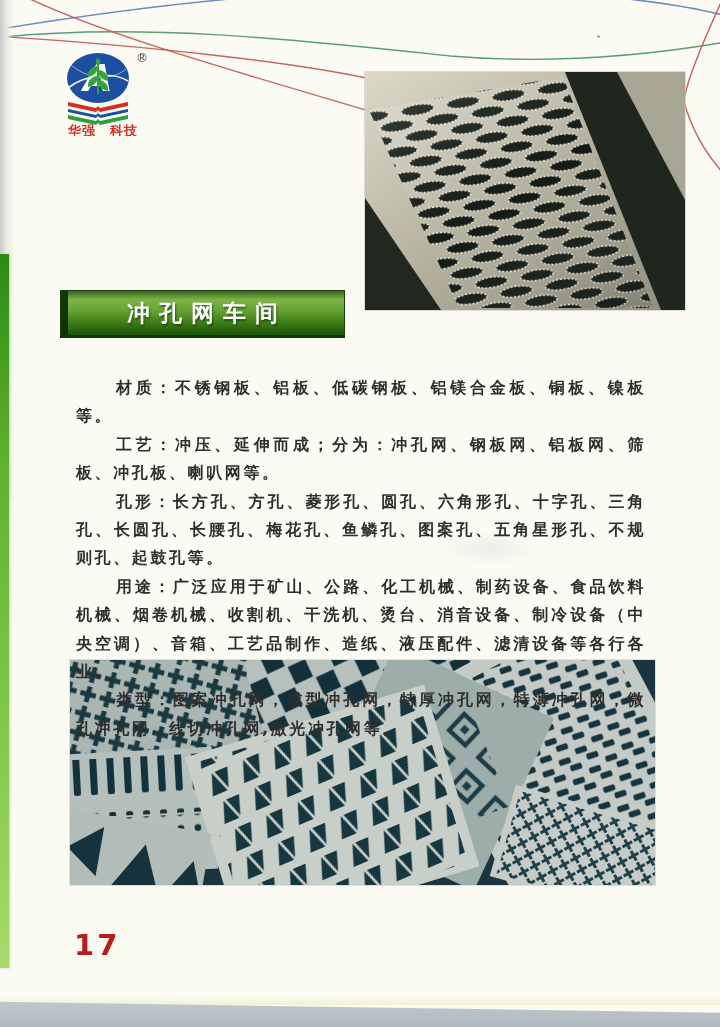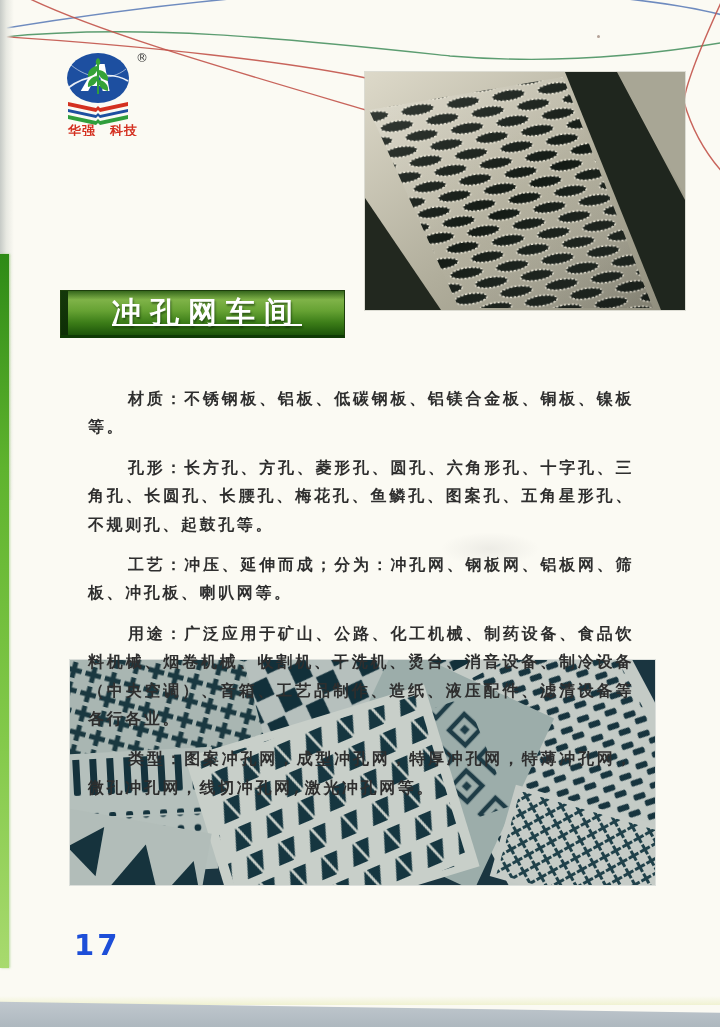--- a/index.html
+++ b/index.html
@@ -28,33 +28,33 @@
   .photo-top{position:absolute;left:365px;top:72px;z-index:2;box-shadow:0 0 0 1px rgba(200,200,190,.6);}
   .photo-bottom{position:absolute;left:70px;top:660px;z-index:2;box-shadow:0 0 0 1px rgba(190,196,196,.5);}
 
   
   .banner{position:absolute;left:60px;top:290px;width:285px;height:48px;z-index:3;
     background:linear-gradient(180deg,#35661c 0%,#7fb348 20%,#66a233 45%,#3c7d18 72%,#1c5409 100%);
     border:1px solid #1d3f0c;border-bottom:3px solid #0f3a05;box-sizing:border-box;
     display:flex;align-items:center;justify-content:center;}
   .banner::before{content:"";position:absolute;left:0;top:0;bottom:0;width:7px;
     background:linear-gradient(180deg,#14380a,#0e2f06);}
-  .banner-title{color:#fff;font-size:29px;font-weight:bold;letter-spacing:9px;
-    text-shadow:1px 2px 2px rgba(10,40,5,.55);white-space:nowrap;padding-left:9px;text-decoration:underline;}
+  .banner-title{color:#fff;font-size:23px;font-weight:bold;letter-spacing:9px;
+    text-shadow:1px 2px 2px rgba(10,40,5,.55);white-space:nowrap;padding-left:9px;}
 
   
   .body-text{position:absolute;left:76px;top:374px;width:570px;z-index:3;
     color:#2e2e2e;font-size:16px;line-height:28.4px;font-weight:600;
     letter-spacing:2.6px;text-align:justify;}
-  .body-text p{margin:12px;text-indent:40px;font-family:Liberation Mono, monospace;}
+  .body-text p{margin:0;text-indent:40px;}
   .body-text b{font-weight:700;}
 
   
   .page-number{position:absolute;left:74px;top:928px;z-index:3;
-    color:#1d4ed8;font-size:29px;font-weight:bold;letter-spacing:3px;}
+    color:#b91c1c;font-size:29px;font-weight:bold;letter-spacing:3px;}
 
   
   .smudge{position:absolute;left:440px;top:532px;width:100px;height:34px;z-index:2;border-radius:50%;
     background:radial-gradient(ellipse at center,rgba(110,110,110,.10),rgba(110,110,110,0) 70%);}
   .speck{position:absolute;left:597px;top:35px;width:3px;height:3px;border-radius:50%;
     background:#7a5a4a;opacity:.55;z-index:2;}
 </style>
 </head>
 <body>
 
@@ -130,22 +130,22 @@
       <rect width="320" height="238" fill="url(#sheen)"></rect>
     </g>
   </svg>
 
   <div class="banner">
     <span class="banner-title">冲孔网车间</span>
   </div>
 
   <div class="body-text">
     <p><b>材质：</b><span>不锈钢板、铝板、低碳钢板、铝镁合金板、铜板、镍板等。</span></p>
+    <p><b>工艺：</b><span>冲压、延伸而成；分为：冲孔网、钢板网、铝板网、筛板、冲孔板、喇叭网等。</span></p>
     <p><b>孔形：</b><span>长方孔、方孔、菱形孔、圆孔、六角形孔、十字孔、三角孔、长圆孔、长腰孔、梅花孔、鱼鳞孔、图案孔、五角星形孔、不规则孔、起鼓孔等。</span></p>
-    <p><b>工艺：</b><span>冲压、延伸而成；分为：冲孔网、钢板网、铝板网、筛板、冲孔板、喇叭网等。</span></p>
     <p><b>用途：</b><span>广泛应用于矿山、公路、化工机械、制药设备、食品饮料机械、烟卷机械、收割机、干洗机、烫台、消音设备、制冷设备（中央空调）、音箱、工艺品制作、造纸、液压配件、滤清设备等各行各业。</span></p>
     <p><b>类型：</b><span>图案冲孔网，成型冲孔网，特厚冲孔网，特薄冲孔网，微孔冲孔网，线切冲孔网,激光冲孔网等。</span></p>
   </div>
 
   <svg class="photo-bottom" width="585" height="225" viewBox="0 0 585 225">
     <defs>
       <pattern id="pCross" width="20" height="20" patternUnits="userSpaceOnUse" patternTransform="rotate(30)">
         <path d="M7.5,2 h5 v5.5 h5.5 v5 h-5.5 v5.5 h-5 v-5.5 h-5.5 v-5 h5.5 Z" fill="#1a3840"></path>
       </pattern>
       <pattern id="pDiamond" width="30" height="30" patternUnits="userSpaceOnUse" patternTransform="rotate(8)">

